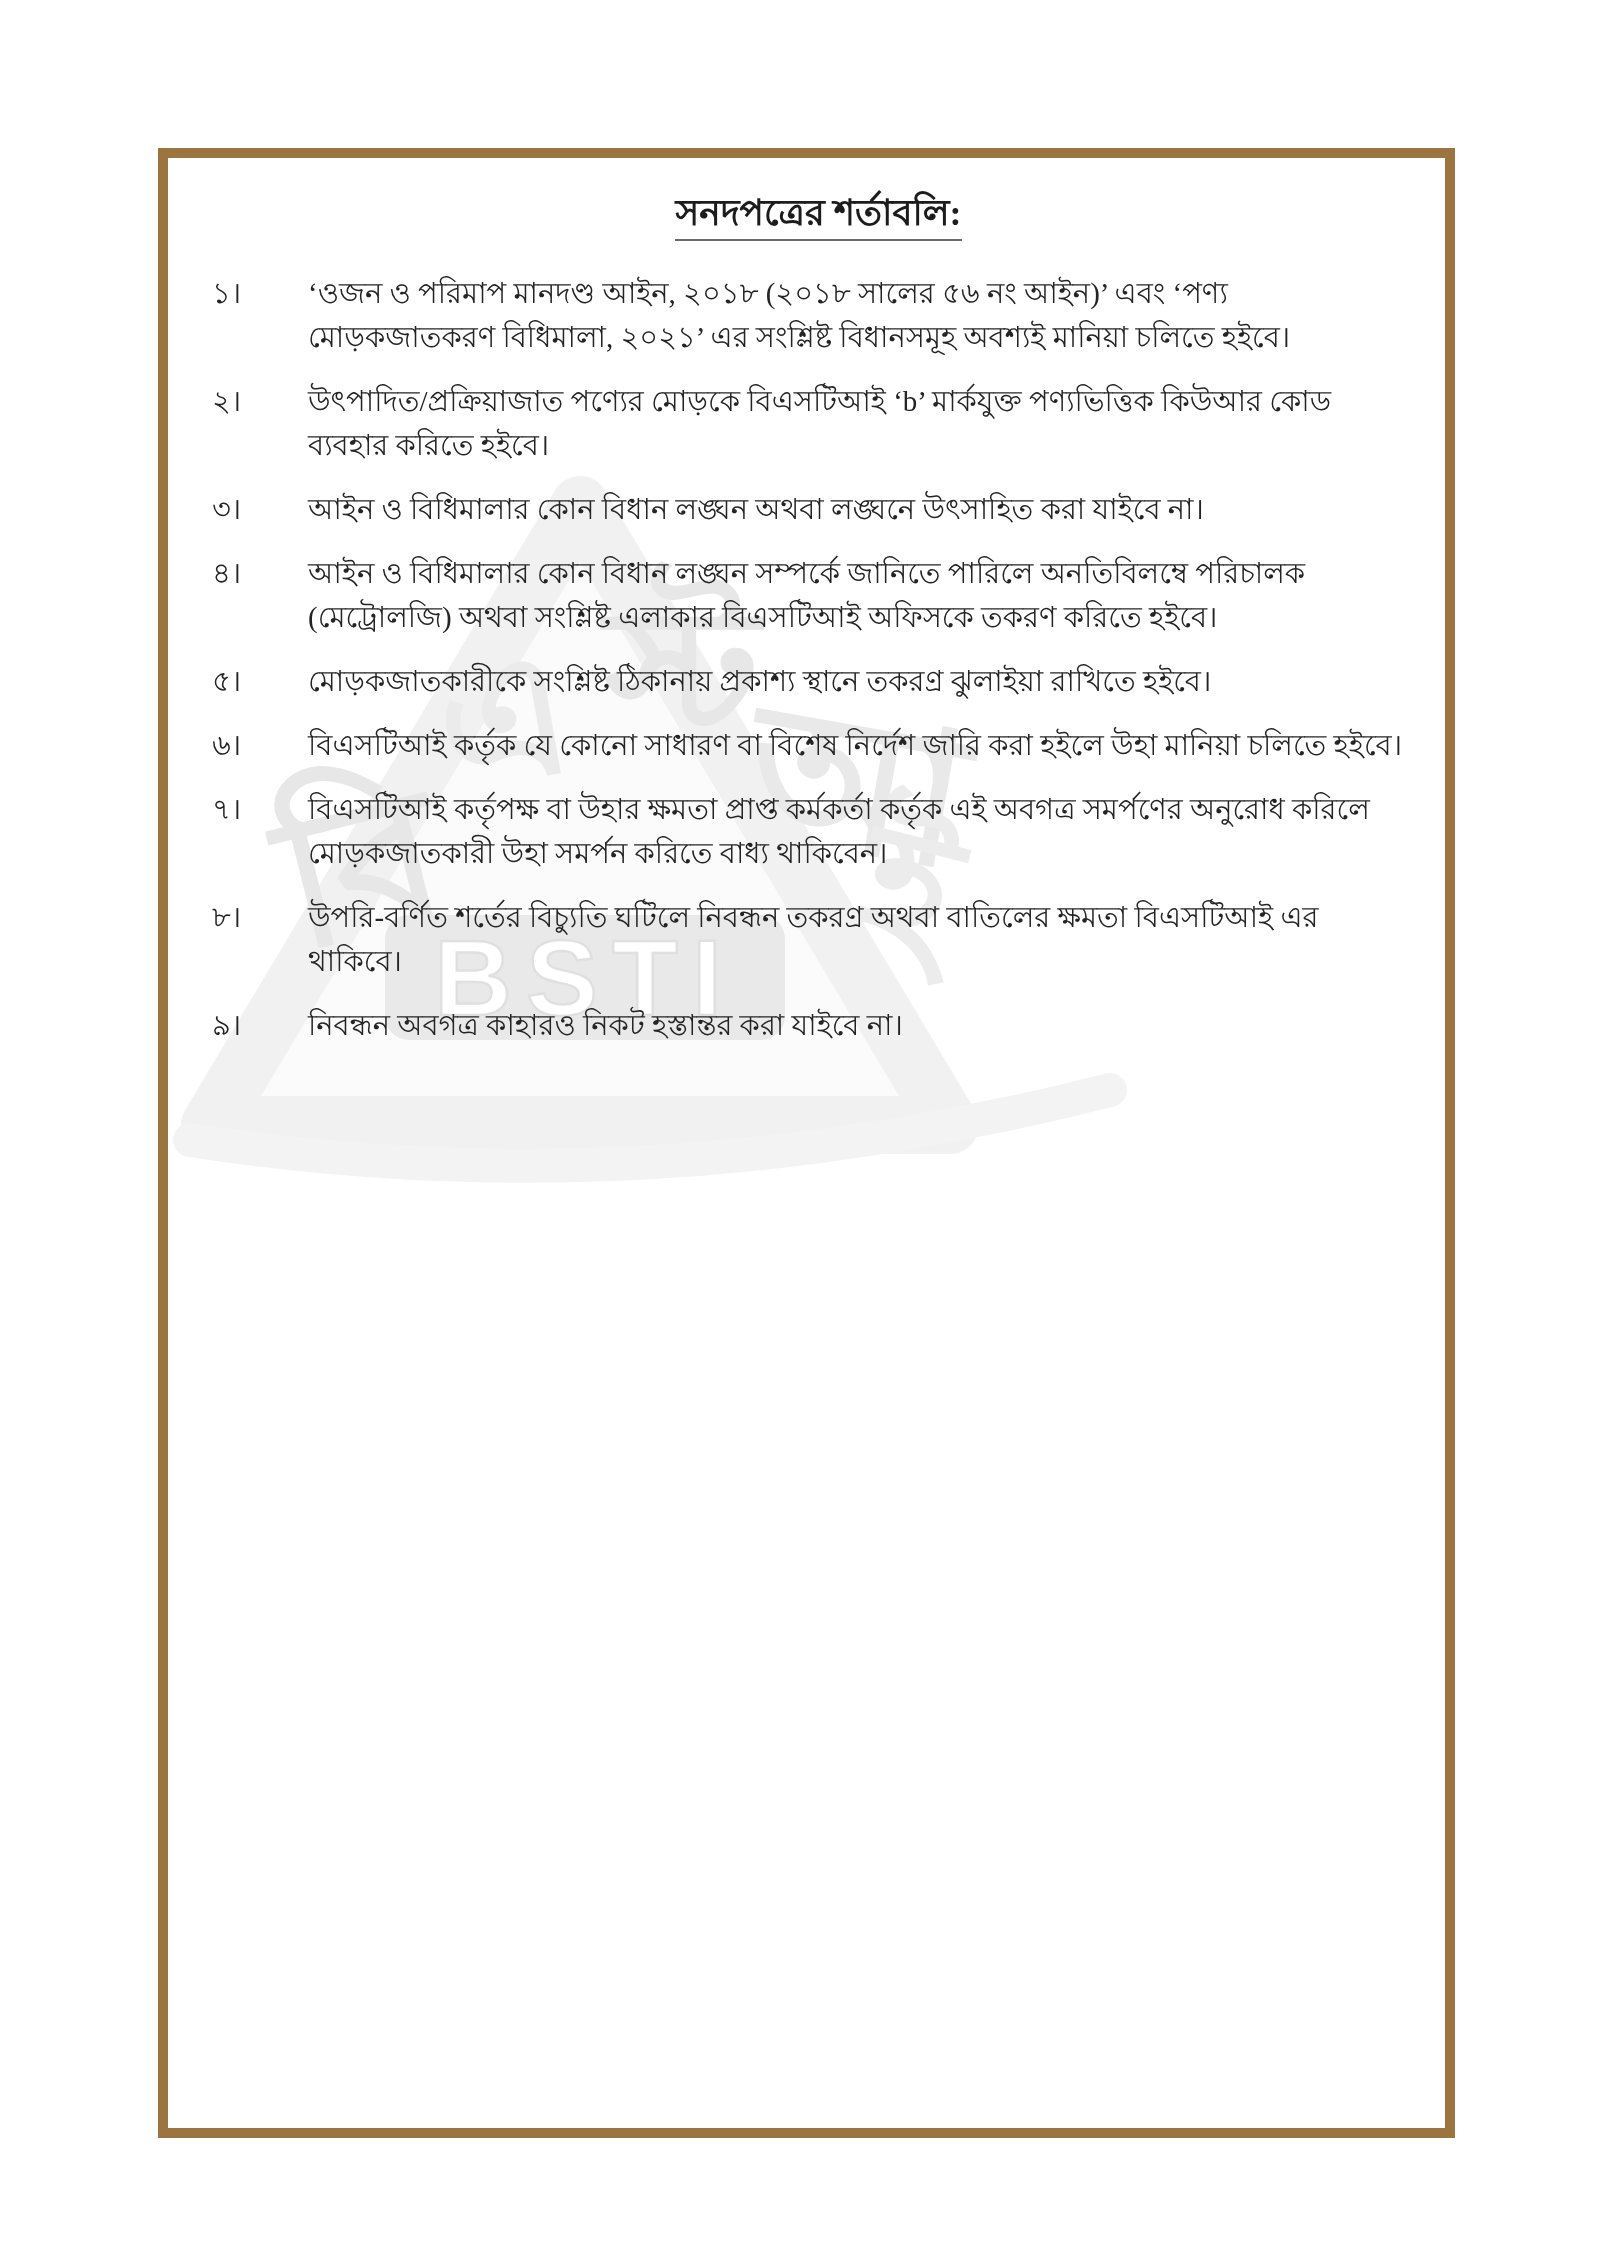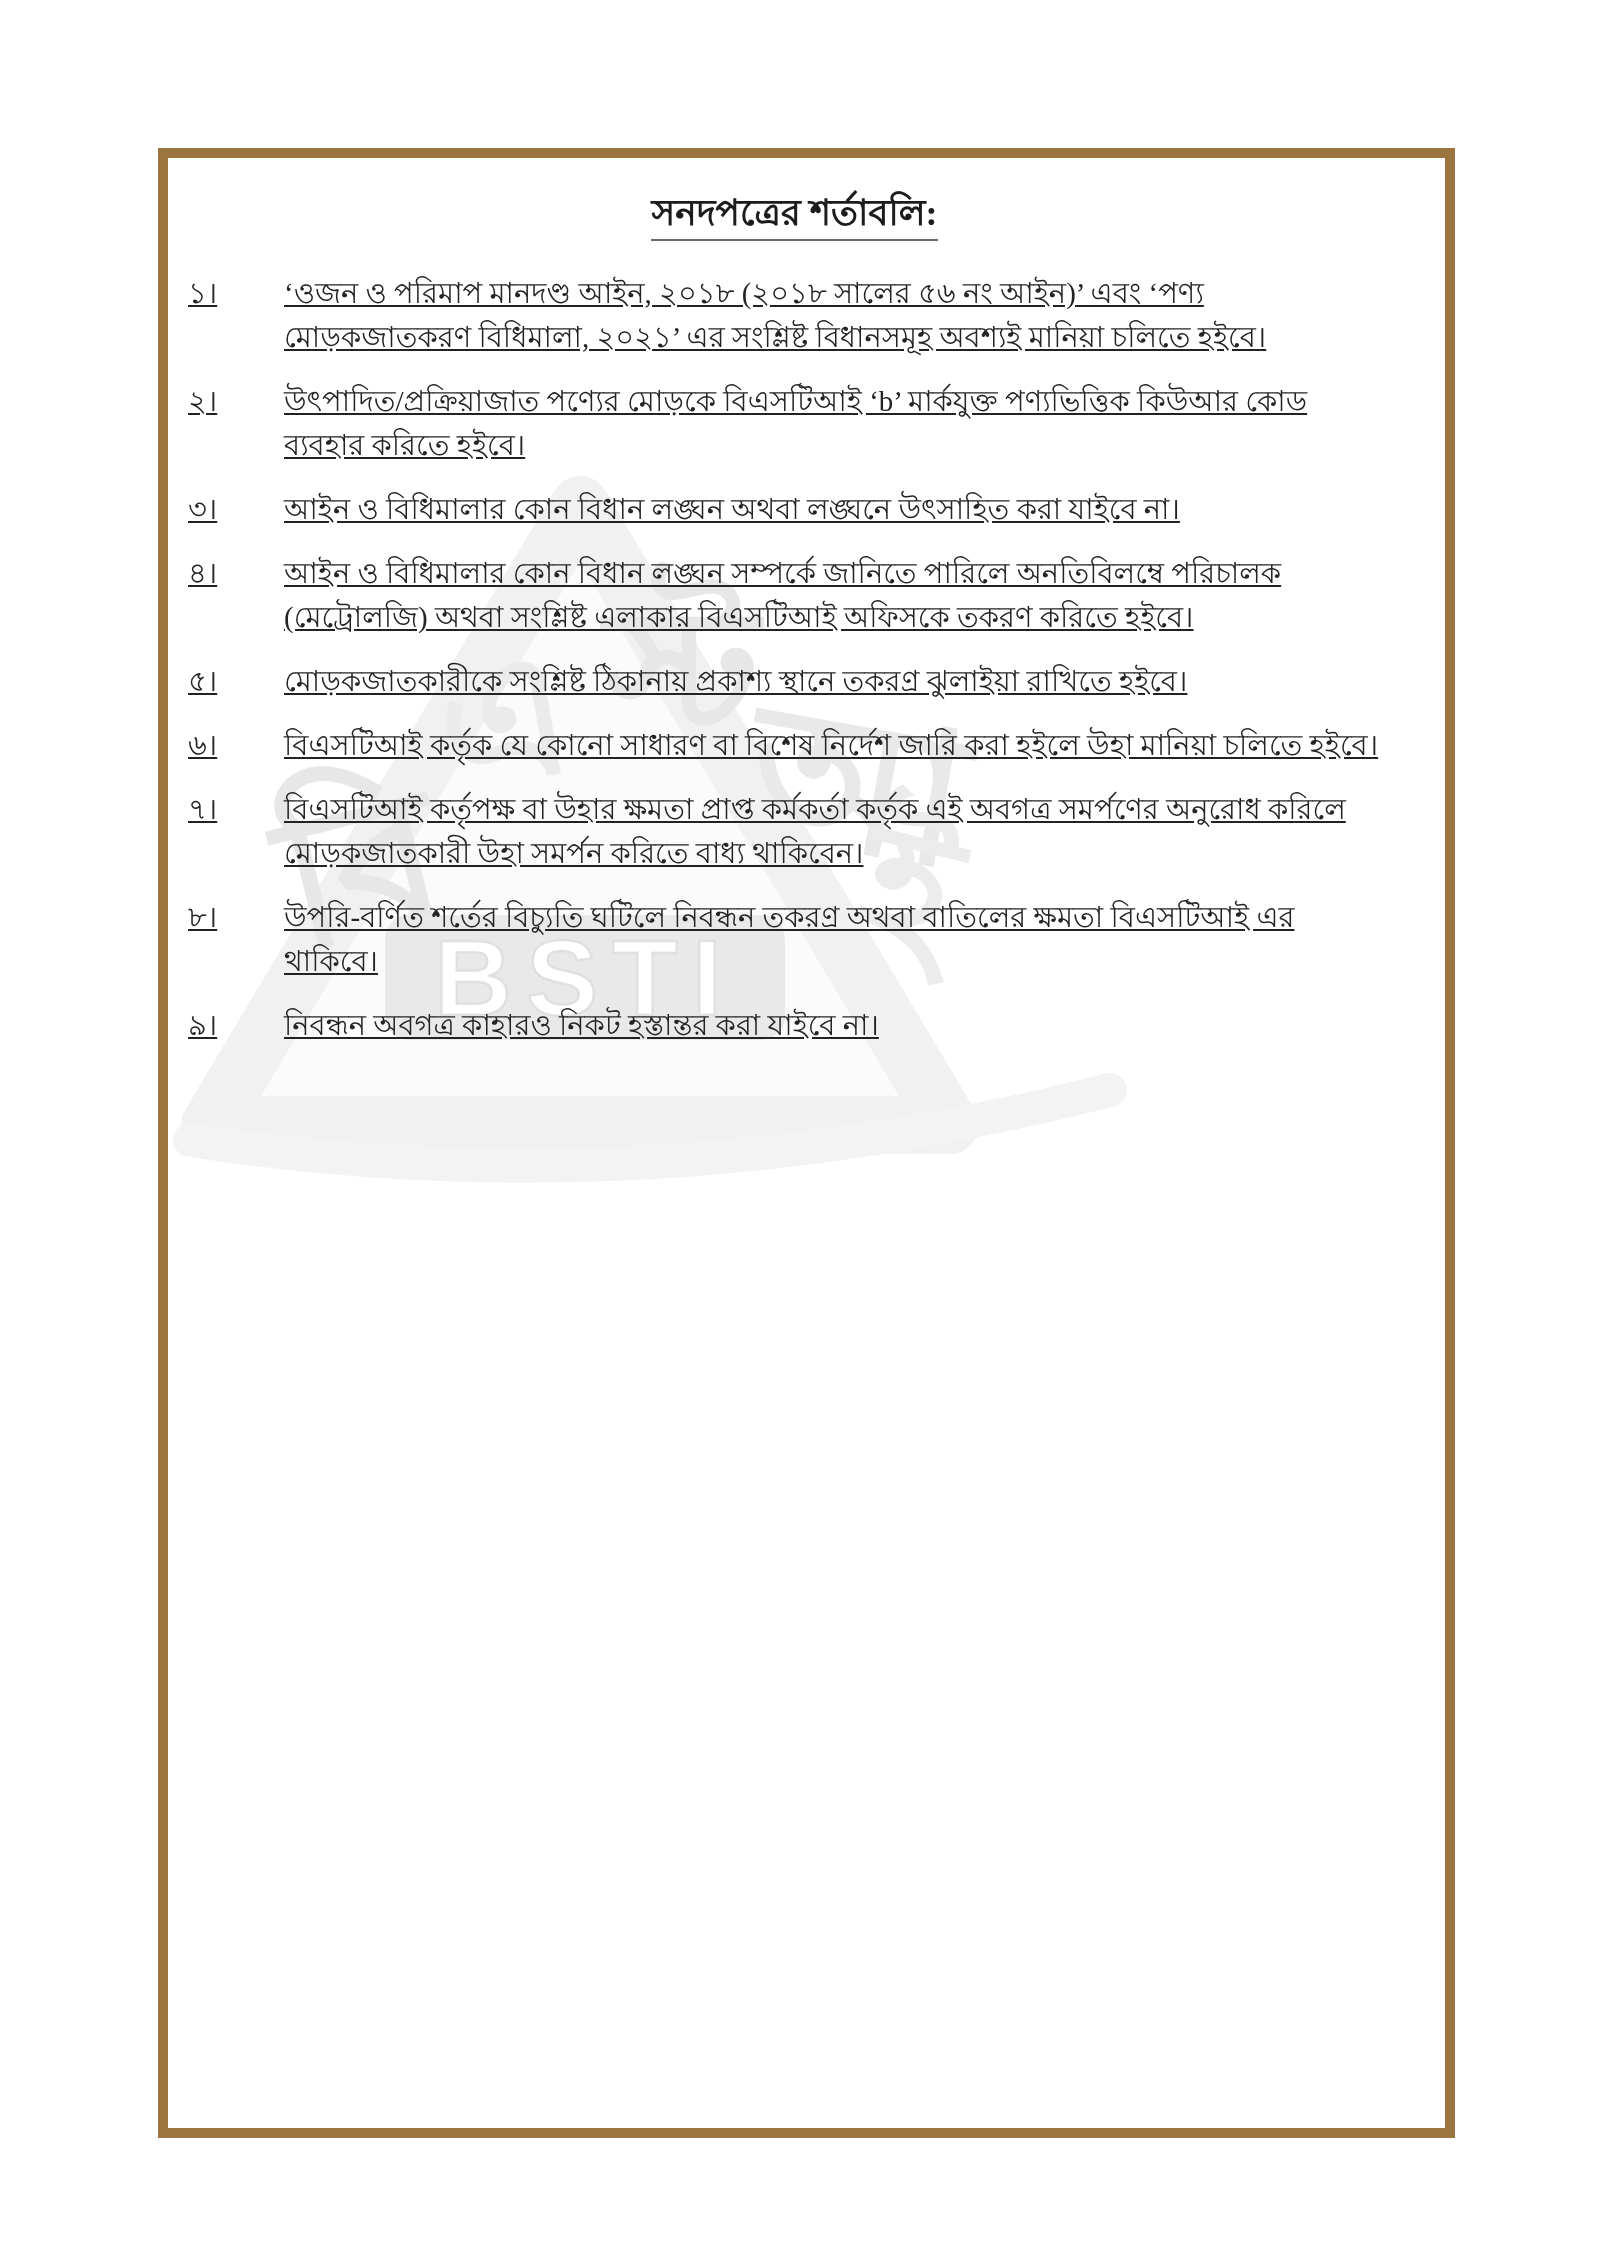--- a/index.html
+++ b/index.html
@@ -10,21 +10,21 @@
   }
   .frame{
     position:absolute;left:158px;top:148px;width:1297px;height:1990px;
     border:10px solid #9c743f;box-sizing:border-box;background:transparent;
   }
   .watermark{
     position:absolute;left:150px;top:440px;width:980px;height:780px;
     z-index:0;pointer-events:none;
   }
   .content{
-    position:absolute;left:156px;top:158px;width:1277px;z-index:1;text-decoration:underline;
+    position:absolute;left:180px;top:158px;width:1277px;z-index:1;
   }
   .title-wrap{
     text-align:center;margin-top:34px;margin-bottom:30px;
   }
   .title{
     display:inline-block;font-size:36px;font-weight:bold;color:#1c1c1c;
     padding-bottom:4px;border-bottom:2px solid #6b6b6b;line-height:1.2;
   }
   .list{
     padding:0 40px 0 32px;

